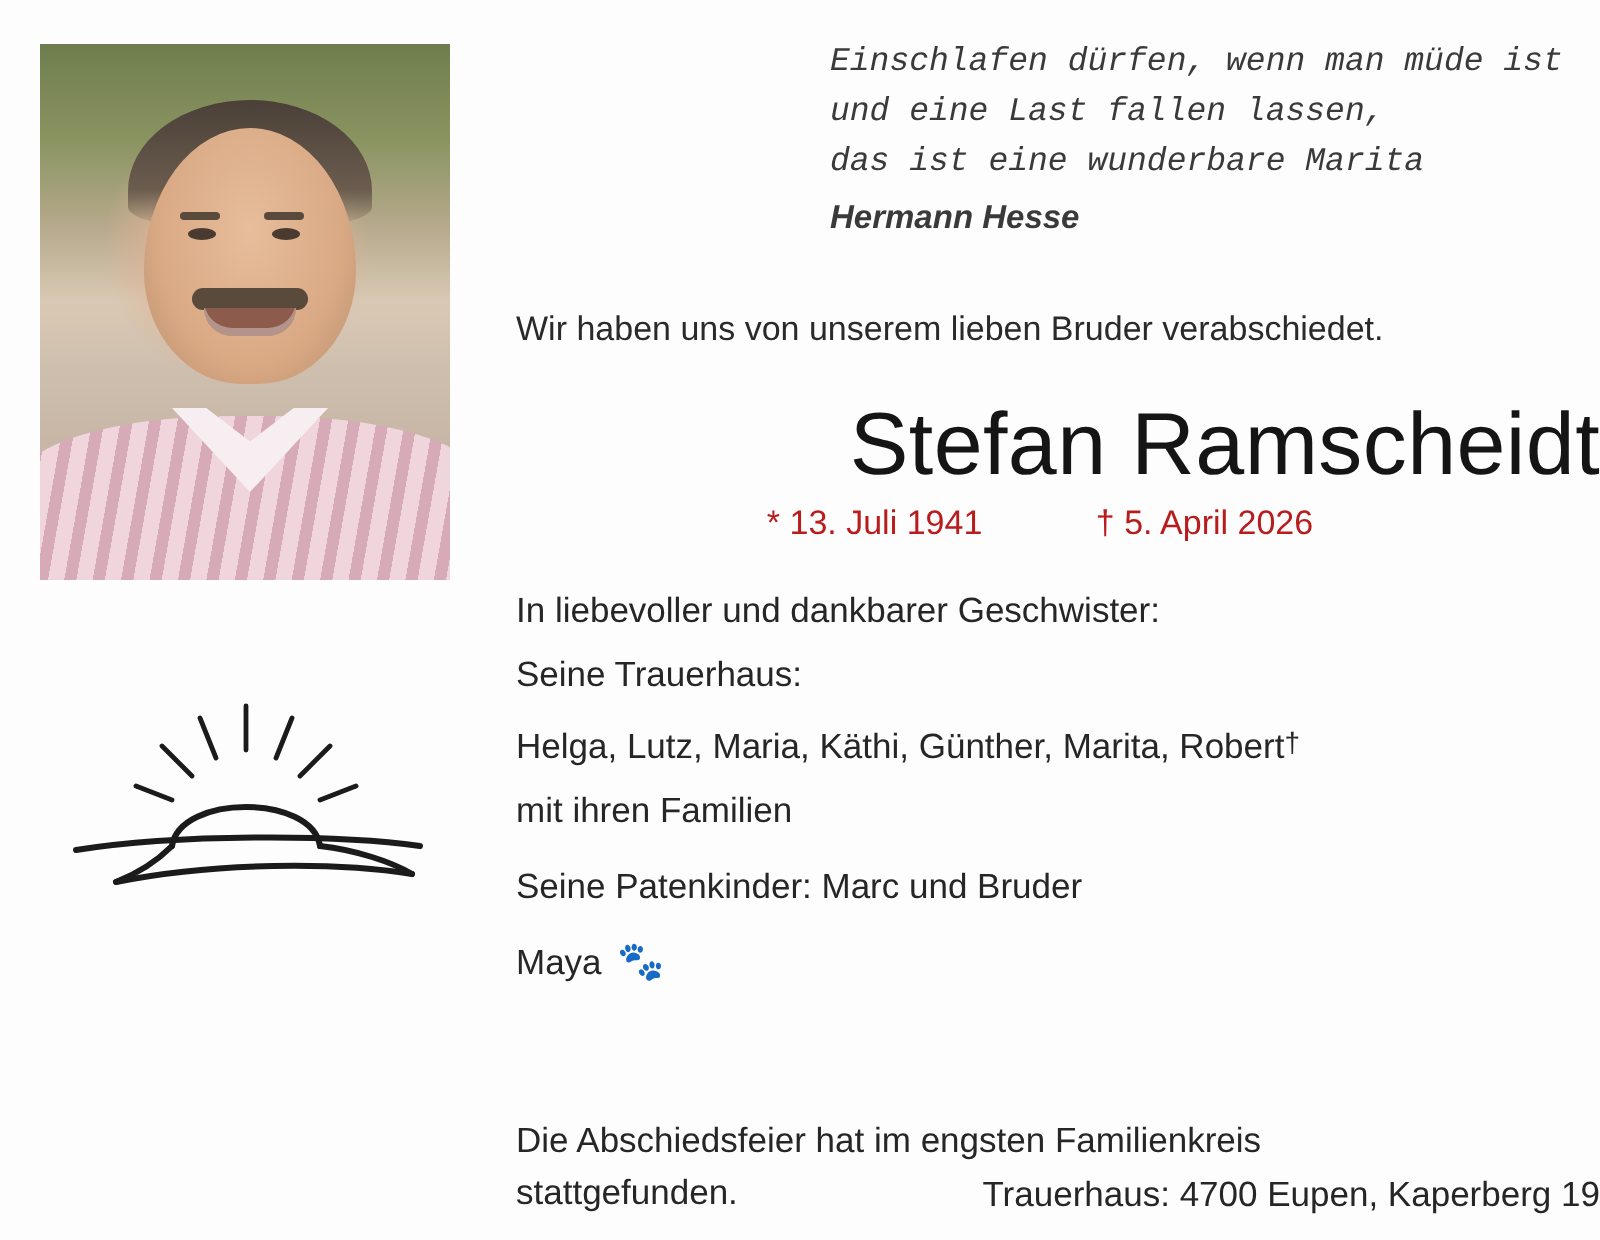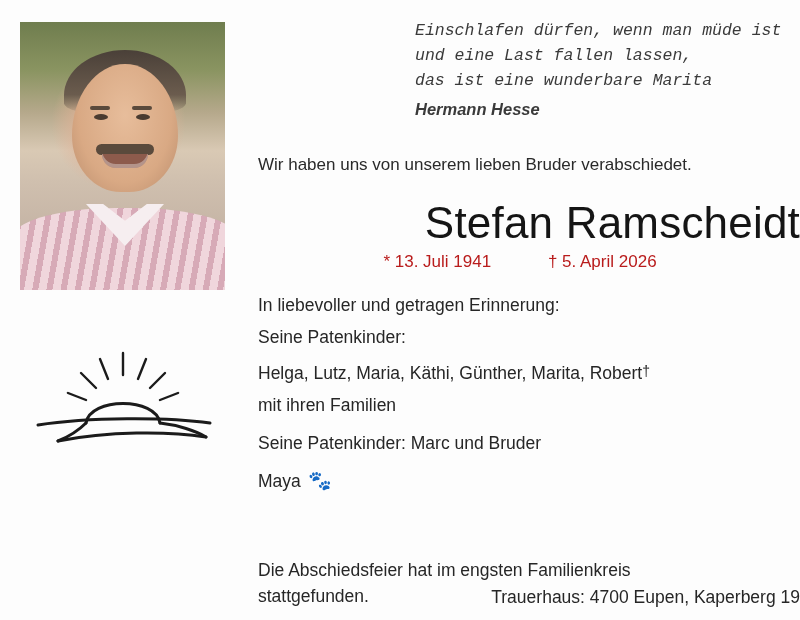--- a/index.html
+++ b/index.html
@@ -266,23 +266,23 @@
 
     <div class="intro">Wir haben uns von unserem lieben Bruder verabschiedet.</div>
 
     <div class="name">Stefan Ramscheidt</div>
 
     <div class="dates">
       <span class="birth">* 13. Juli 1941</span>
       <span class="death">† 5. April 2026</span>
     </div>
 
-    <div class="block b-memory">In liebevoller und getragen Erinnerung:</div>
-
-    <div class="block b-sib-title">Seine Patenkinder:</div>
+    <div class="block b-memory">In liebevoller und dankbarer Geschwister:</div>
+
+    <div class="block b-sib-title">Seine Trauerhaus:</div>
 
     <div class="block b-sib-names">
       <span class="nowrap">Helga, Lutz, Maria, Käthi, Günther, Marita, Robert</span><span class="dagger">†</span>
     </div>
 
     <div class="block b-families">mit ihren Familien</div>
 
     <div class="block b-godchildren">Seine Patenkinder: Marc und Bruder</div>
 
     <div class="block b-pet">

